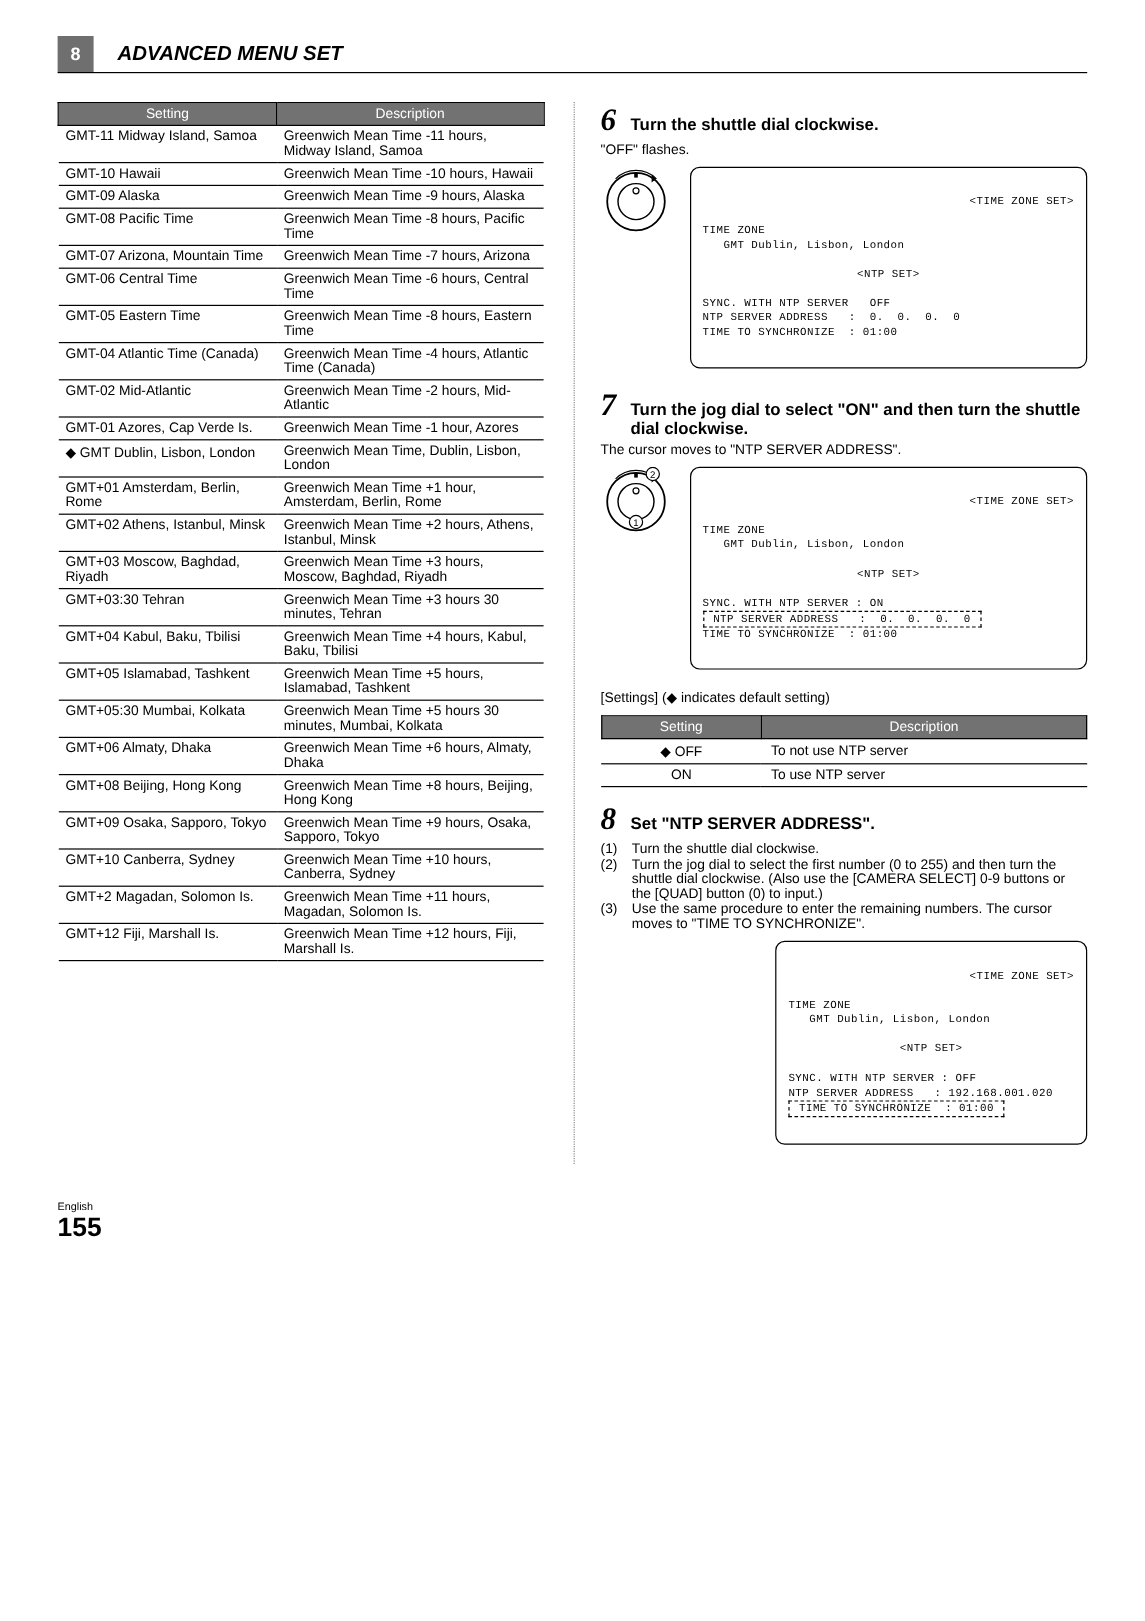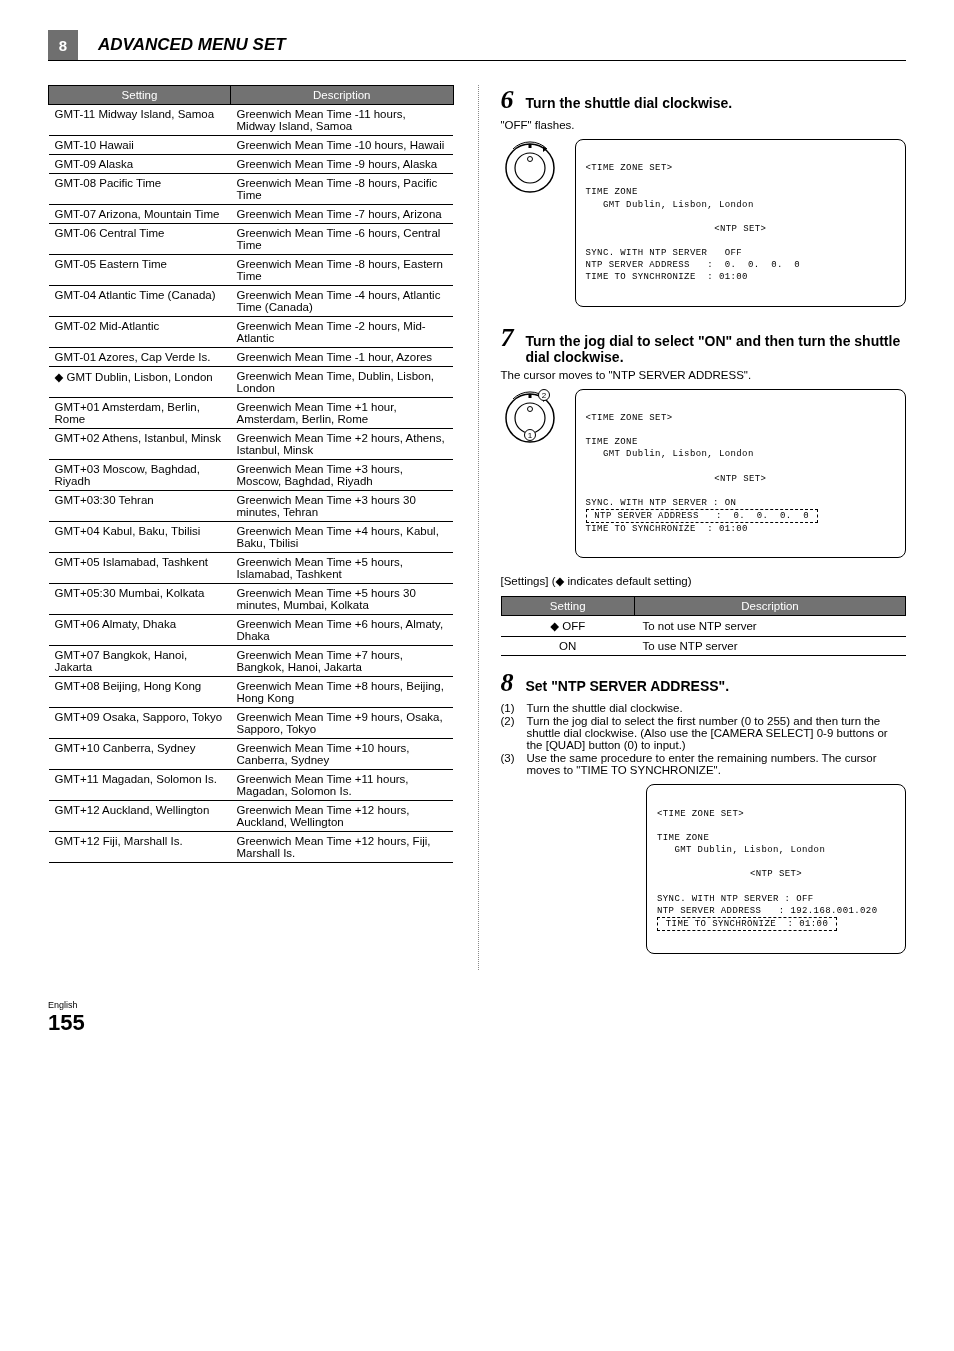--- a/index.html
+++ b/index.html
@@ -81,21 +81,21 @@
     border: 1px solid #000;
     border-radius: 8px;
     padding: 10px 10px;
     font-family: 'Courier New', monospace;
     font-size: 9px;
     line-height: 1.35;
     flex: 1;
     white-space: pre;
     letter-spacing: 0.4px;
   }
-  .osd-title { text-align: left; display: block; }
+  .osd-title { text-align: right; display: block; }
   .osd-sub { text-align: center; display: block; }
   table.small {
     width: 100%;
     border-collapse: collapse;
     font-size: 11.5px;
     margin-top: 4px;
     margin-bottom: 12px;
   }
   table.small th {
     background: #727272;
@@ -215,42 +215,34 @@
           </tr>
           <tr>
             <td>GMT+05:30 Mumbai, Kolkata</td>
             <td>Greenwich Mean Time +5 hours 30 minutes, Mumbai, Kolkata</td>
           </tr>
           <tr>
             <td>GMT+06 Almaty, Dhaka</td>
             <td>Greenwich Mean Time +6 hours, Almaty, Dhaka</td>
           </tr>
           <tr>
-            <td>GMT+07 Bangkok, Hanoi, Jakarta</td>
-            <td>Greenwich Mean Time +7 hours, Bangkok, Hanoi, Jakarta</td>
-          </tr>
-          <tr>
             <td>GMT+08 Beijing, Hong Kong</td>
             <td>Greenwich Mean Time +8 hours, Beijing, Hong Kong</td>
           </tr>
           <tr>
             <td>GMT+09 Osaka, Sapporo, Tokyo</td>
             <td>Greenwich Mean Time +9 hours, Osaka, Sapporo, Tokyo</td>
           </tr>
           <tr>
             <td>GMT+10 Canberra, Sydney</td>
             <td>Greenwich Mean Time +10 hours, Canberra, Sydney</td>
           </tr>
           <tr>
-            <td>GMT+11 Magadan, Solomon Is.</td>
+            <td>GMT+2 Magadan, Solomon Is.</td>
             <td>Greenwich Mean Time +11 hours, Magadan, Solomon Is.</td>
-          </tr>
-          <tr>
-            <td>GMT+12 Auckland, Wellington</td>
-            <td>Greenwich Mean Time +12 hours, Auckland, Wellington</td>
           </tr>
           <tr>
             <td>GMT+12 Fiji, Marshall Is.</td>
             <td>Greenwich Mean Time +12 hours, Fiji, Marshall Is.</td>
           </tr>
         </tbody>
     </table>
   </div>
 
   <div class="col divider-vert">

